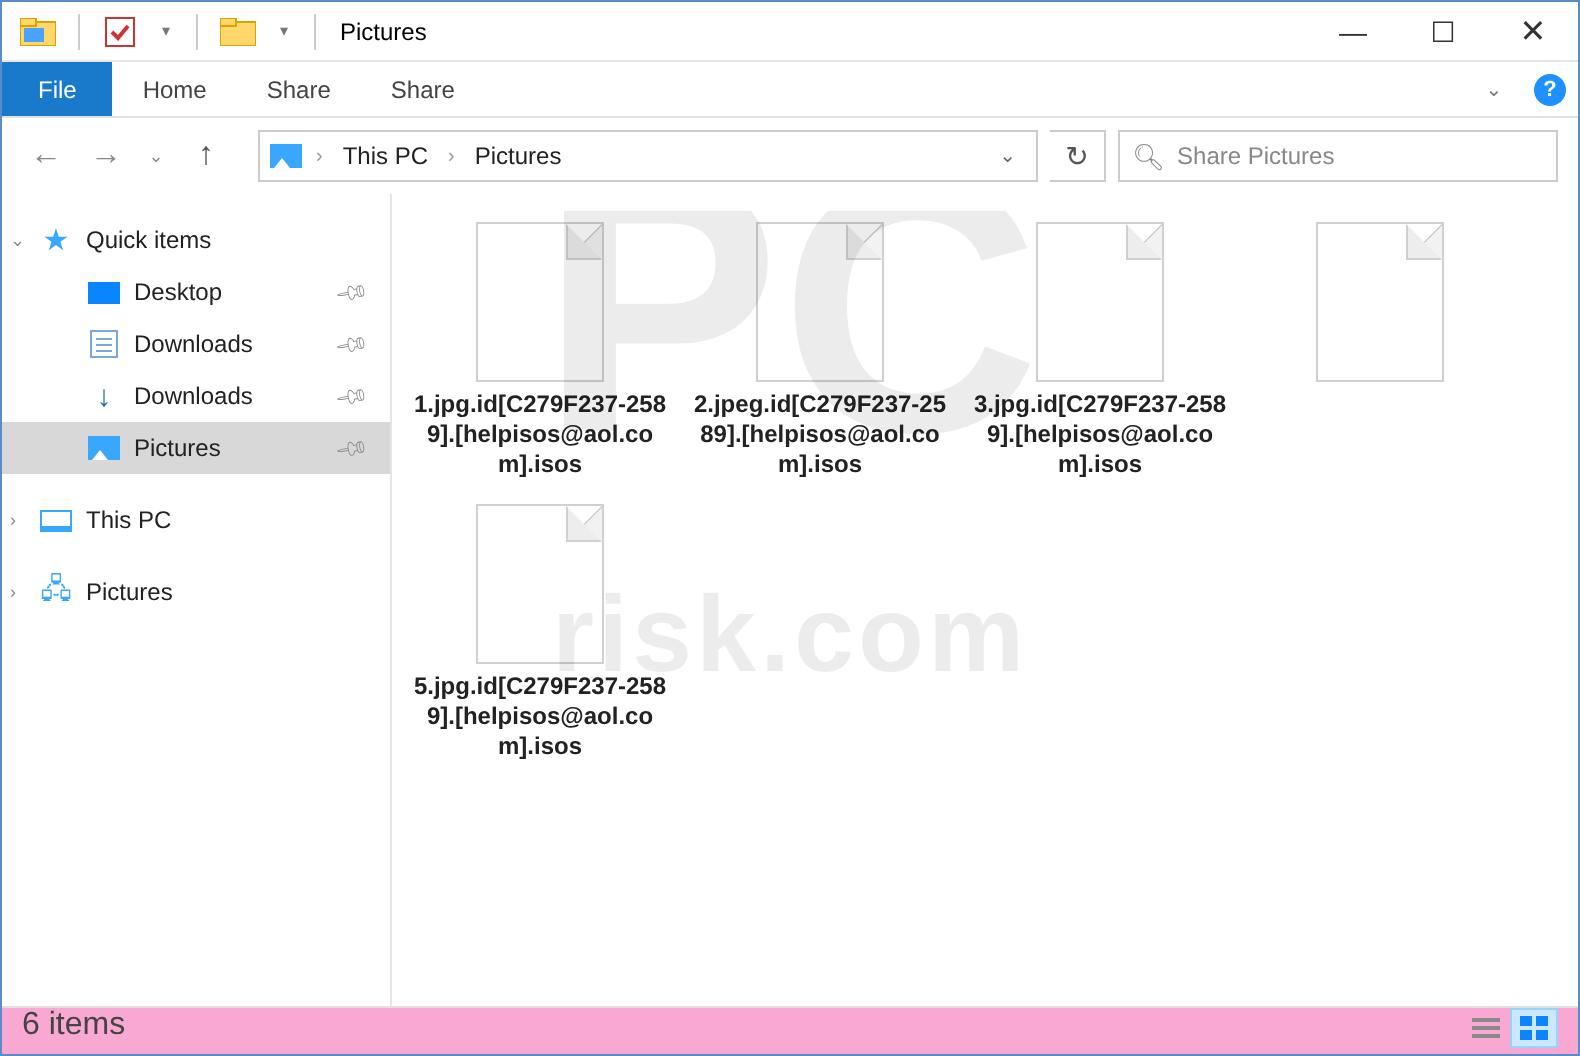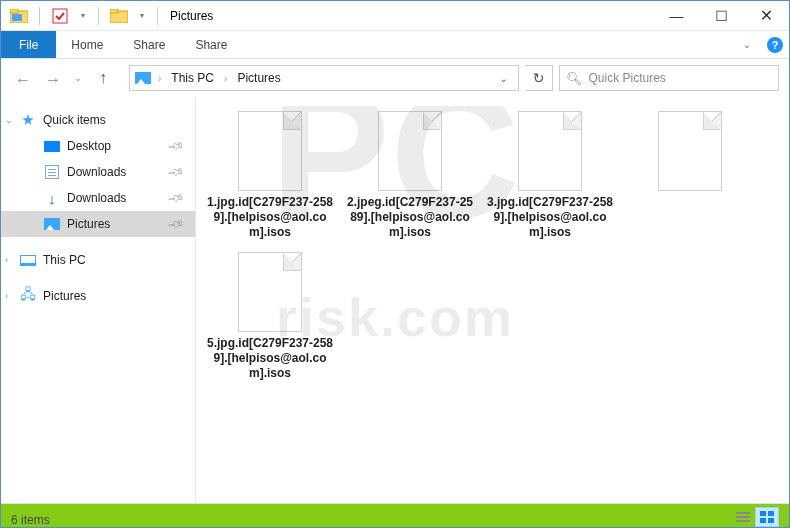--- a/index.html
+++ b/index.html
@@ -57,21 +57,21 @@
 .ico-net { color: #3aa7ff; font-size: 14px; }
 
 .content { flex: 1; padding: 14px 10px; display: flex; flex-wrap: wrap; align-content: flex-start; gap: 12px 12px; overflow: auto; font-weight: bold; }
 .file-item { width: 128px; display: flex; flex-direction: column; align-items: center; text-align: center; }
 .file-icon { width: 64px; height: 80px; background: #fff; border: 1px solid #d0d0d0; position: relative; margin-bottom: 4px; }
 .file-icon::before { content: ""; position: absolute; top: 0; right: 0; width: 18px; height: 18px; background: linear-gradient(135deg, #fff 0 49%, #d0d0d0 50% 52%, #f2f2f2 53%); }
 .file-icon .fold { position: absolute; top: 0; right: 0; width: 18px; height: 18px; background: #ededed; clip-path: polygon(0 0, 100% 100%, 0 100%); border-left: 1px solid #d0d0d0; border-bottom: 1px solid #d0d0d0; }
 .file-label { font-size: 12px; color: #222; line-height: 1.25; word-break: break-all; max-width: 128px; }
 
 
-.statusbar { position: absolute; bottom: 0; left: 0; right: 0; height: 24px; border-top: 1px solid #e1e1e1; display: flex; align-items: flex-end; font-size: 12px; color: #444; padding: 0 10px; background: #84cc16; }
+.statusbar { position: absolute; bottom: 0; left: 0; right: 0; height: 24px; border-top: 1px solid #e1e1e1; display: flex; align-items: flex-start; font-size: 16px; color: #444; padding: 0 10px; background: #f9a8d4; }
 .statusbar .views { margin-left: auto; display: flex; gap: 0; }
 .statusbar .viewbtn { width: 24px; height: 20px; border: 1px solid transparent; display: flex; align-items: center; justify-content: center; font-size: 13px; color: #666; }
 .statusbar .viewbtn.active { background: #cce8ff; border-color: #99d1ff; color: #0a84ff; }
 
 
 .wm { position: absolute; top: 50%; left: 50%; transform: translate(-50%, -52%); pointer-events: none; opacity: 0.07; }
 .wm svg { width: 420px; height: 300px; }
 </style>
 </head>
 <body>
@@ -133,21 +133,21 @@
       </span>
     <span class="sep-chev">›</span>
     <span class="crumb">This PC</span>
     <span class="sep-chev">›</span>
     <span class="crumb">Pictures</span>
     <span class="drop">⌄</span>
   </div>
   <div class="refresh">↻</div>
   <div class="searchbox">
     <span class="sicon">🔍︎</span>
-    <span>Quick Pictures</span>
+    <span>Share Pictures</span>
   </div>
 </div>
 
 <div class="main">
   <div class="sidebar">
     <div class="tree-item top">
       <span class="exp">⌄</span>
       <span class="ico ico-star">★</span>
       <span>Quick items</span>
     </div>

